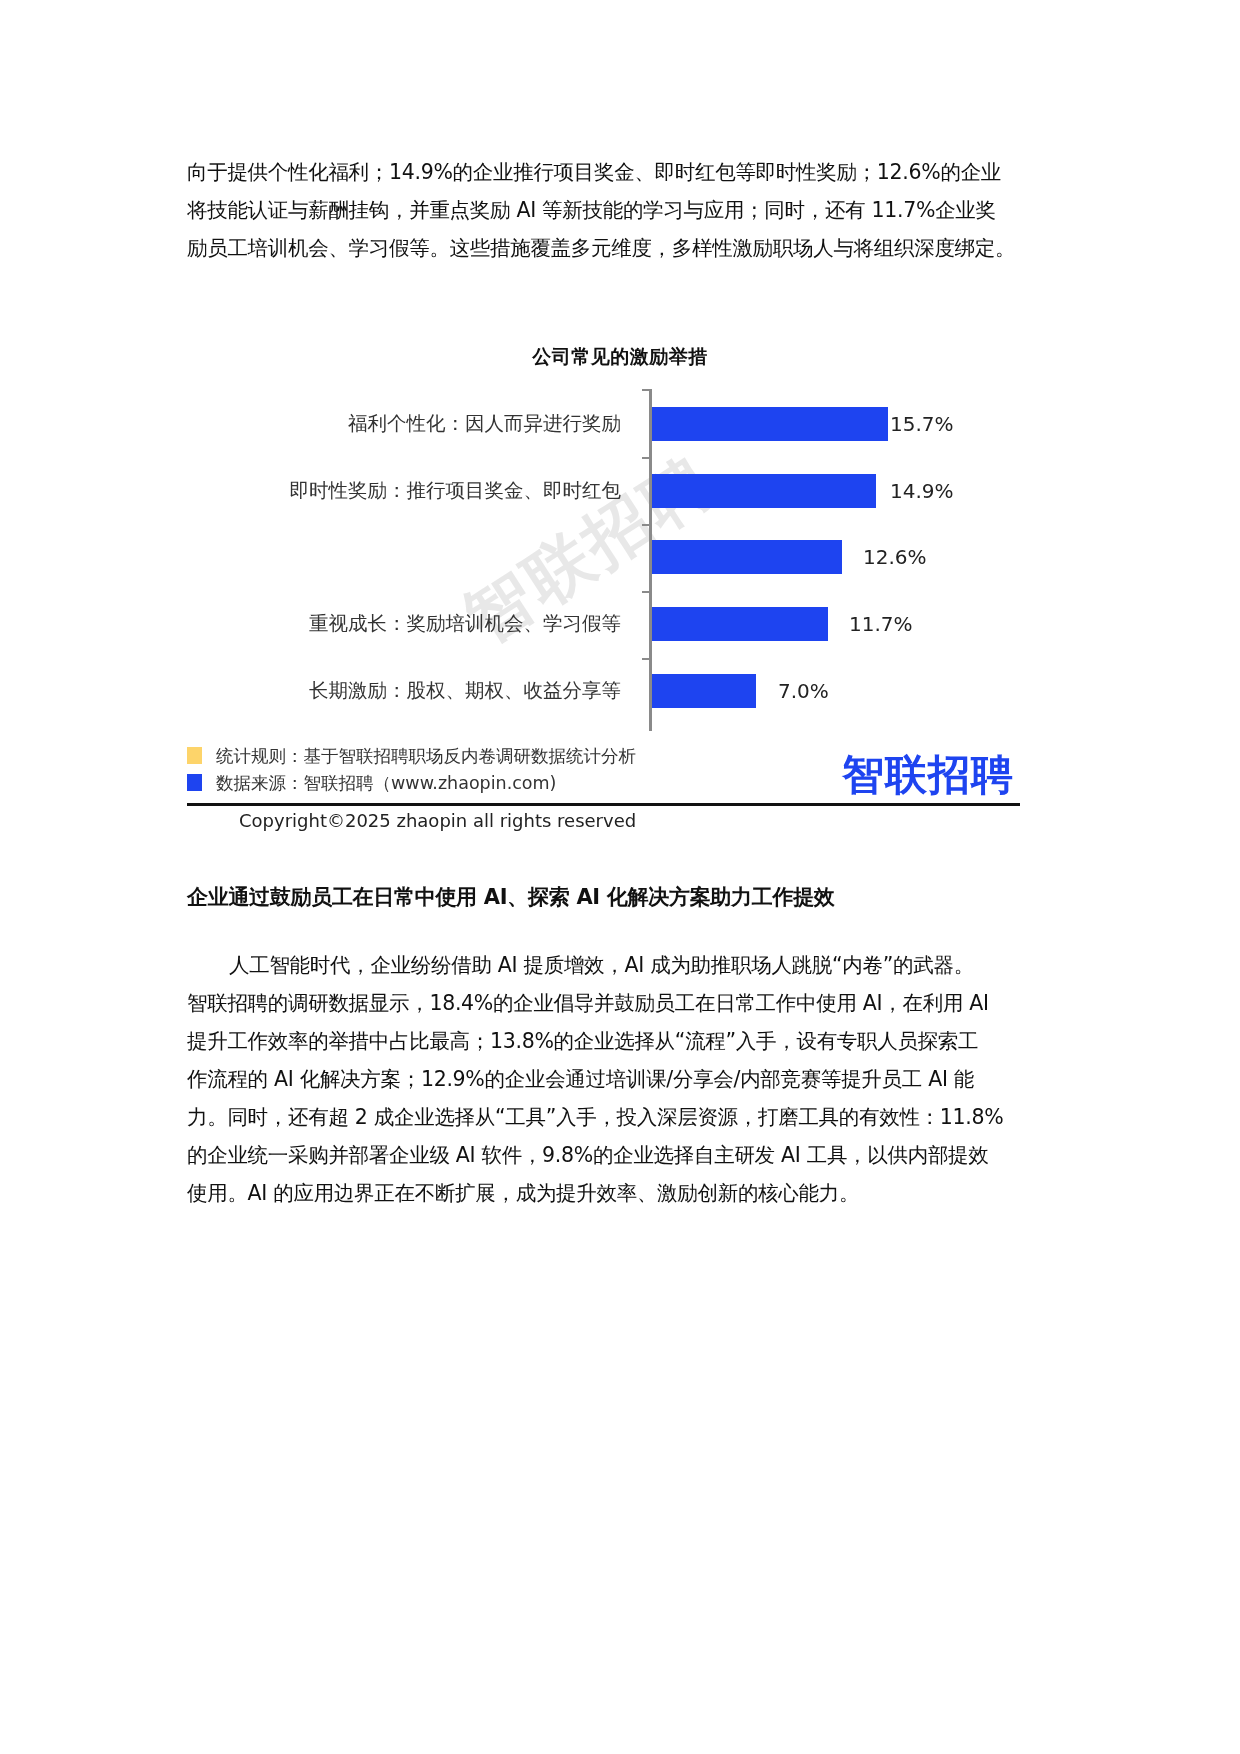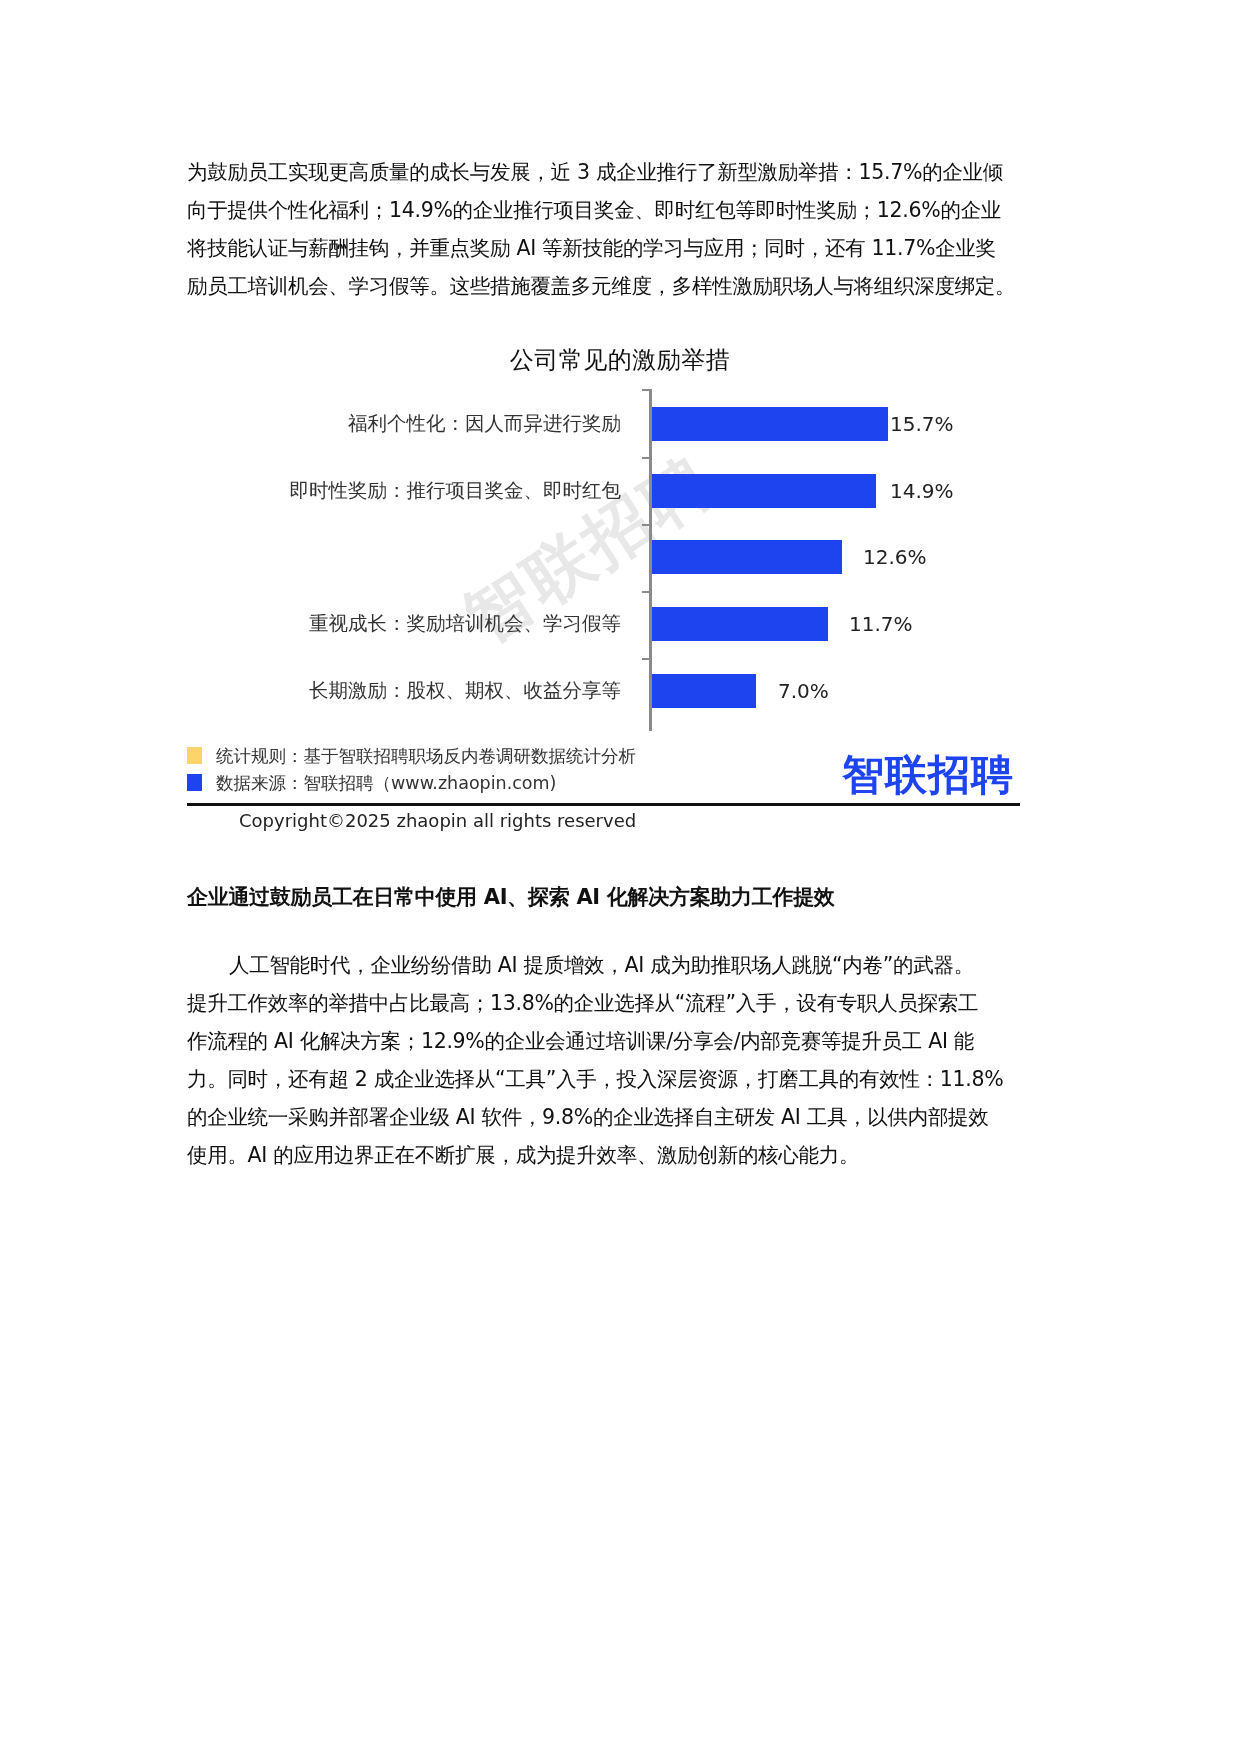--- a/index.html
+++ b/index.html
@@ -4,21 +4,21 @@
   <style>
     html, body { margin: 0; padding: 0; background: #ffffff; }
     body { width: 1240px; height: 1754px; position: relative; overflow: hidden;
            font-family: "DejaVu Sans", "Liberation Sans", sans-serif; color: #111; }
     .para { position: absolute; left: 187px; width: 866px; font-size: 20.5px; line-height: 38px; color: #111;
             text-align: justify; letter-spacing: -0.3px; }
     .para .line { display: block; height: 38px; white-space: nowrap; overflow: hidden; }
     #para1 { top: 153px; }
     #chart { position: absolute; left: 180px; top: 330px; width: 880px; height: 500px; }
     .chart-title { position: absolute; left: 0; top: 14px; width: 880px; text-align: center;
-                   font-size: 24px; font-weight: normal; color: #111; letter-spacing: 0.5px; }
+                   font-size: 19px; font-weight: bold; color: #111; letter-spacing: 0.5px; }
     .axis { position: absolute; left: 469px; top: 59px; width: 3px; height: 342px; background: #8a8a8a; }
     .tick { position: absolute; left: 462px; width: 9px; height: 2px; background: #8a8a8a; }
     .cat-label { position: absolute; right: 439px; font-size: 19.5px; color: #333; white-space: nowrap; text-align: left;
                  height: 34px; line-height: 34px; }
     .bar { position: absolute; left: 472px; height: 34px; background: #1e44f0; }
     .val { position: absolute; font-size: 20px; color: #222; height: 34px; line-height: 34px; white-space: nowrap; }
     .watermark { position: absolute; left: 270px; top: 175px; font-size: 66px; font-weight: bold; color: rgba(190,190,190,0.35);
                  transform: rotate(-33deg); transform-origin: center; white-space: nowrap; letter-spacing: 4px; }
     .legend { position: absolute; left: 7px; font-size: 17.5px; color: #333; height: 24px; line-height: 24px; white-space: nowrap; }
     .legend .sw { display: inline-block; width: 15px; height: 17px; vertical-align: -2px; margin-right: 14px; }
@@ -26,21 +26,20 @@
     .divider { position: absolute; left: 7px; top: 473px; width: 833px; height: 3px; background: #111; }
     .copyright { position: absolute; left: 39px; top: 478px; font-size: 18px; color: #222; white-space: nowrap; height: 26px; line-height: 26px; margin-left: 20px; }
     .heading { position: absolute; left: 187px; top: 883px; font-size: 21px; font-weight: bold; color: #111; white-space: nowrap; letter-spacing: -0.3px; }
     #para2 { top: 917px; margin-top: 29px; }
     #para2 .first { text-indent: 42px; }
   </style>
 </head>
 <body>
 
 <div class="para" id="para1">
-  <span class="line">为鼓励员工实现更高质量的成长与发展，近 3 成企业推行了新型激励举措：15.7%的企业倾</span>
   <span class="line">向于提供个性化福利；14.9%的企业推行项目奖金、即时红包等即时性奖励；12.6%的企业</span>
   <span class="line">将技能认证与薪酬挂钩，并重点奖励 AI 等新技能的学习与应用；同时，还有 11.7%企业奖</span>
   <span class="line">励员工培训机会、学习假等。这些措施覆盖多元维度，多样性激励职场人与将组织深度绑定。</span>
 </div>
 
 <div id="chart">
   <div class="watermark">智联招聘</div>
   <div class="chart-title">公司常见的激励举措</div>
 
   <div class="axis"></div>
@@ -78,18 +77,19 @@
 
   <div class="logo"><span>智联招聘</span></div>
   <div class="divider"></div>
   <div class="copyright">Copyright©2025 zhaopin all rights reserved</div>
 </div>
 
 <div class="heading">企业通过鼓励员工在日常中使用 AI、探索 AI 化解决方案助力工作提效</div>
 
 <div class="para" id="para2">
   <span class="line first">人工智能时代，企业纷纷借助 AI 提质增效，AI 成为助推职场人跳脱“内卷”的武器。</span>
+  <span class="line">智联招聘的调研数据显示，18.4%的企业倡导并鼓励员工在日常工作中使用 AI，在利用 AI</span>
   <span class="line">提升工作效率的举措中占比最高；13.8%的企业选择从“流程”入手，设有专职人员探索工</span>
   <span class="line">作流程的 AI 化解决方案；12.9%的企业会通过培训课/分享会/内部竞赛等提升员工 AI 能</span>
   <span class="line">力。同时，还有超 2 成企业选择从“工具”入手，投入深层资源，打磨工具的有效性：11.8%</span>
   <span class="line">的企业统一采购并部署企业级 AI 软件，9.8%的企业选择自主研发 AI 工具，以供内部提效</span>
   <span class="line">使用。AI 的应用边界正在不断扩展，成为提升效率、激励创新的核心能力。</span>
 </div>
 
 </body></html>

